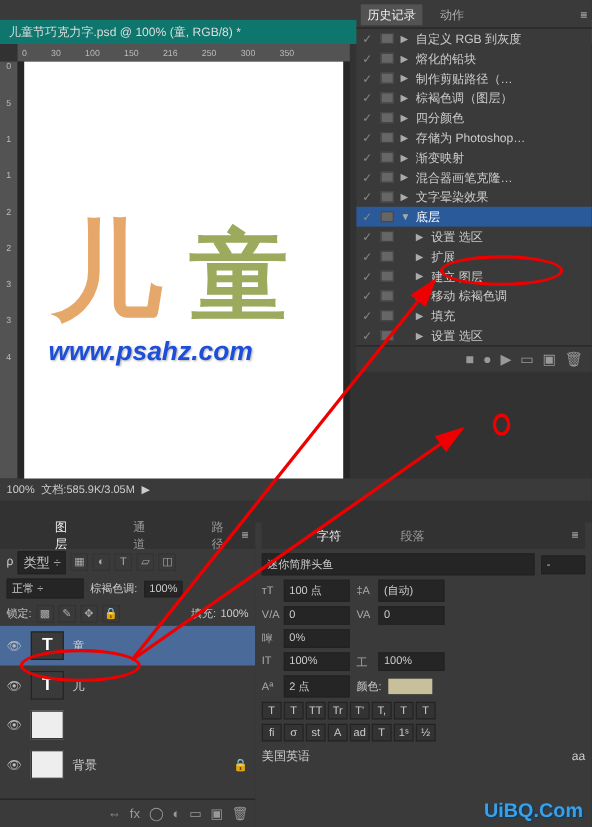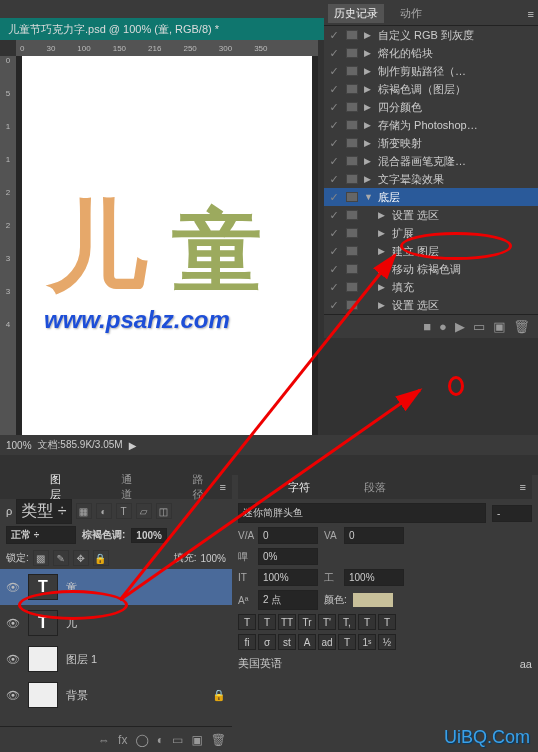--- a/index.html
+++ b/index.html
@@ -31,23 +31,23 @@
 .hist-label { flex: 1; }
 .panel-footer { height: 24px; background: #3a3a3a; display: flex; align-items: center; justify-content: flex-end; gap: 8px; padding: 0 8px; border-top: 1px solid #222; }
 .panel-footer span { font-size: 13px; color: #999; }
 
 .bottom-panels { position: absolute; top: 475px; left: 0; right: 0; bottom: 0; display: flex; background: #323232; }
 .layers-panel { width: 232px; background: #3a3a3a; display: flex; flex-direction: column; }
 .ptabs { height: 24px; display: flex; align-items: center; gap: 10px; padding: 0 6px; background: #323232; }
 .ptab { font-size: 11px; color: #999; margin-left: 44px; }
 .ptab.active { color: #eee; }
 .filter-row { height: 24px; display: flex; align-items: center; gap: 4px; padding: 0 6px; }
-.filter-row .sel { background: #252525; border: 1px solid #222; padding: 1px 4px; font-size: 16px; }
+.filter-row .sel { background: #252525; border: 1px solid #222; padding: 1px 4px; font-size: 12px; }
 .icon-sm { width: 16px; height: 16px; display: inline-flex; align-items: center; justify-content: center; color: #aaa; font-size: 10px; border: 1px solid #333; }
-.blend-row { height: 24px; display: flex; align-items: center; gap: 6px; padding: 0 6px; font-size: 10px; font-weight: bold; }
+.blend-row { height: 24px; display: flex; align-items: center; gap: 6px; padding: 0 6px; font-size: 10px; }
 .blend-row select, .blend-row .sel { background: #252525; border: 1px solid #222; color: #ccc; font-size: 10px; padding: 1px 4px; }
 .lock-row { height: 22px; display: flex; align-items: center; gap: 4px; padding: 0 6px; font-size: 10px; }
 .layer-list { flex: 1; }
 .layer { display: flex; align-items: center; height: 36px; padding: 0 6px; gap: 8px; }
 .layer.sel { background: #4a6a9a; }
 .eye { width: 14px; color: #bbb; }
 .lthumb { width: 30px; height: 26px; background: #eee; border: 1px solid #222; display: flex; align-items: center; justify-content: center; color: #000; font-size: 16px; }
 .lthumb.T { background: #3a3a3a; color: #fff; font-weight: bold; }
 .lname { flex: 1; font-size: 11px; }
 .layer-footer { height: 26px; display: flex; align-items: center; justify-content: flex-end; gap: 8px; padding: 0 6px; border-top: 1px solid #222; }
@@ -59,21 +59,21 @@
 .cp-row .sel { background: #252525; border: 1px solid #222; color: #ccc; padding: 2px 4px; font-size: 10px; }
 .cp-row .lab { color: #aaa; width: 14px; }
 .color-swatch { width: 40px; height: 14px; background: #c8c09a; display: inline-block; }
 .style-row { display: flex; gap: 2px; margin-top: 4px; }
 .style-btn { width: 18px; height: 16px; background: #333; border: 1px solid #222; display: inline-flex; align-items: center; justify-content: center; font-size: 10px; color: #ccc; }
 .bottom-row { display: flex; align-items: center; gap: 6px; margin-top: 6px; }
 .oval1 { position: absolute; top: 232px; right: 26px; width: 112px; height: 28px; border: 3px solid #e00; border-radius: 50%; z-index: 20; }
 .oval2 { position: absolute; top: 376px; right: 74px; width: 16px; height: 20px; border: 3px solid #e00; border-radius: 50%; z-index: 20; }
 .oval3 { position: absolute; top: 590px; left: 18px; width: 110px; height: 30px; border: 3px solid #e00; border-radius: 50%; z-index: 20; }
 svg.arrows { position: absolute; top: 0; left: 0; width: 538px; height: 752px; z-index: 19; pointer-events: none; }
-.ubq { position: absolute; bottom: 4px; right: 8px; font-size: 18px; font-weight: normal; color: #3aa0e8; text-shadow: 1px 1px 1px #003a66; z-index: 30; }
+.ubq { position: absolute; bottom: 4px; right: 8px; font-size: 18px; font-weight: bold; color: #3aa0e8; text-shadow: 1px 1px 1px #003a66; z-index: 30; }
 </style>
 </head>
 <body>
 
 <div class="topbar">
   <span>◀▶</span>
   <span>✕</span>
 </div>
 
 <div class="doc-tab">儿童节巧克力字.psd @ 100% (童, RGB/8) *</div>
@@ -266,21 +266,20 @@
           <span class="lname">童</span>
         </div>
         <div class="layer">
           <span class="eye">👁</span>
           <span class="lthumb T">T</span>
           <span class="lname">儿</span>
         </div>
         <div class="layer">
           <span class="eye">👁</span>
           <span class="lthumb"></span>
-          <span class="lname">图层 1</span>
         </div>
         <div class="layer">
           <span class="eye">👁</span>
           <span class="lthumb"></span>
           <span class="lname">背景</span>
           <span>🔒</span>
         </div>
       </div>
     <div class="layer-footer">
       <span>⇔</span>
@@ -295,20 +294,26 @@
 
   <div class="char-panel">
     <div class="ptabs">
       <span class="ptab active">字符</span>
       <span class="ptab">段落</span>
       <span style="margin-left:auto">≡</span>
     </div>
     <div class="cp-row">
       <span class="sel" style="flex:1">迷你简胖头鱼</span>
       <span class="sel" style="width:40px">-</span>
+    </div>
+    <div class="cp-row">
+      <span class="lab">тT</span>
+      <span class="sel" style="width:60px">100 点</span>
+      <span class="lab">‡A</span>
+      <span class="sel" style="width:60px">(自动)</span>
     </div>
     <div class="cp-row">
       <span class="lab">V/A</span>
       <span class="sel" style="width:60px">0</span>
       <span class="lab">VA</span>
       <span class="sel" style="width:60px">0</span>
     </div>
     <div class="cp-row">
       <span class="lab">嘷</span>
       <span class="sel" style="width:60px">0%</span>

